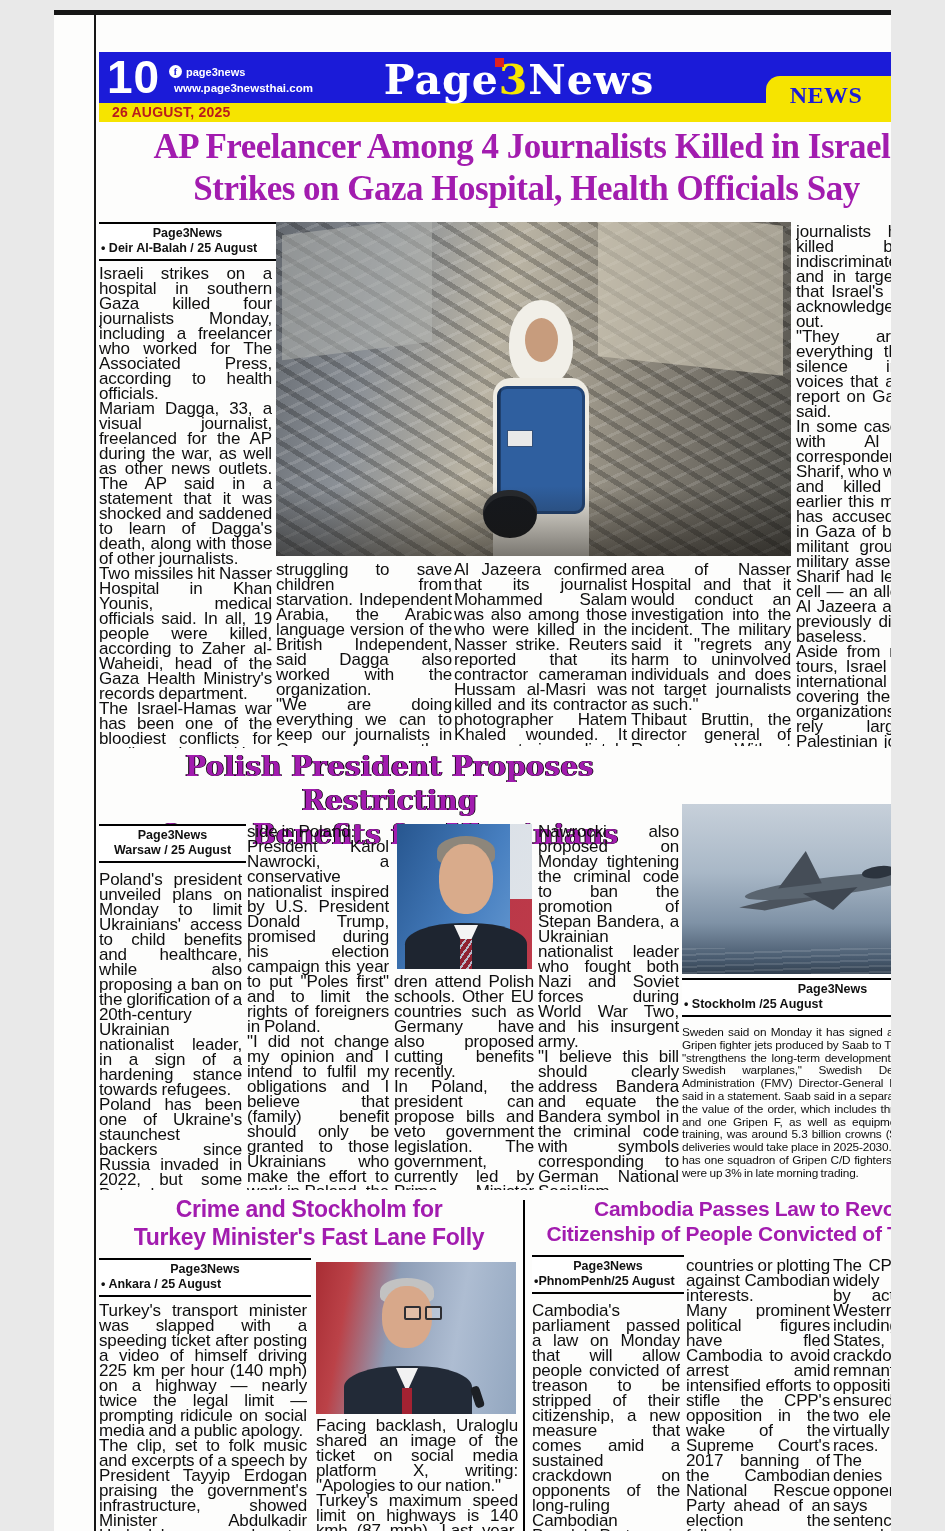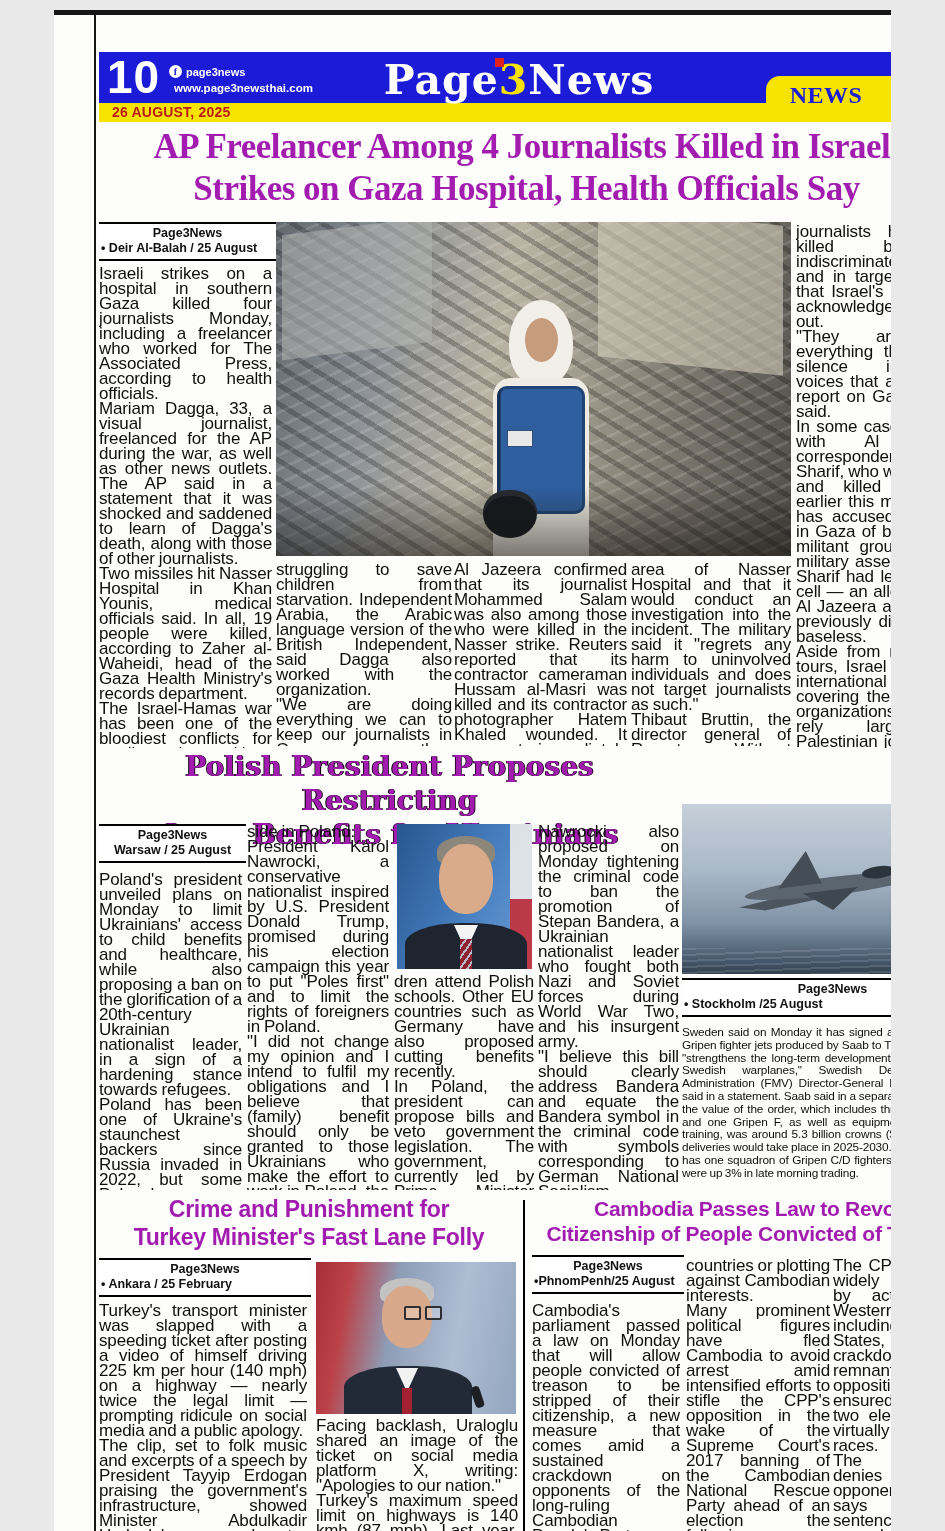--- a/index.html
+++ b/index.html
@@ -210,26 +210,26 @@
       </g>
     </svg>
   </div>
 
   <div class="abs byline" style="left:628px;top:968px;width:297px;">
     <span class="brand">Page3News</span>
     <span class="loc">• Stockholm  /25 August</span>
   </div>
   <div class="abs body-text" style="left:628px;top:1016px;width:297px;height:166px;font-size:11.8px;line-height:12.8px;">Sweden said on Monday it has signed a deal to sell four Gripen fighter jets produced by Saab to Thailand.  The deal "strengthens the long-term development opportunities for Swedish warplanes," Swedish Defence Materiel Administration (FMV) Director-General Mikael Granholm said in a statement. Saab said in a separate statement that the value of the order, which includes three Gripen E jets and one Gripen F, as well as equipment, support and training, was around 5.3 billion crowns ($556 million) and deliveries would take place in 2025-2030. Thailand already has one squadron of Gripen C/D fighters. Shares of Saab were up 3% in late morning trading.</div>
 
-  <div class="abs headline h-sans" style="left:45px;top:1186px;width:420px;font-size:23px;">Crime and Punishment for
+  <div class="abs headline h-sans" style="left:45px;top:1186px;width:420px;font-size:23px;">Crime and Stockholm for
 Turkey Minister's Fast Lane Folly</div>
 
   <div class="abs byline" style="left:45px;top:1248px;width:208px;">
     <span class="brand">Page3News</span>
-    <span class="loc">• Ankara /   25 February</span>
+    <span class="loc">• Ankara /   25 August</span>
   </div>
   <div class="abs body-text" style="left:45px;top:1293px;width:208px;height:236px;">Turkey's transport minister was slapped with a speeding ticket after posting a video of himself driving 225 km per hour (140 mph) on a highway — nearly twice the legal limit — prompting ridicule on social media and a public apology.
 The clip, set to folk music and excerpts of a speech by President Tayyip Erdogan praising the government's infrastructure, showed Minister Abdulkadir Uraloglu's speedometer soaring and his car zipping past others in the fast lane on the Ankara–Nigde motorway.
 Traffic police later issued a fine of 9,267 lira ($280) for breaking the speed limit around 50 km (30 miles) outside the capital Ankara.</div>
 
   <div class="photo uraloglu-photo" style="left:262px;top:1252px;width:200px;height:152px;">
     <div class="up-hair"></div>
     <div class="up-face"></div>
     <div class="up-glasses">
         <i></i>

